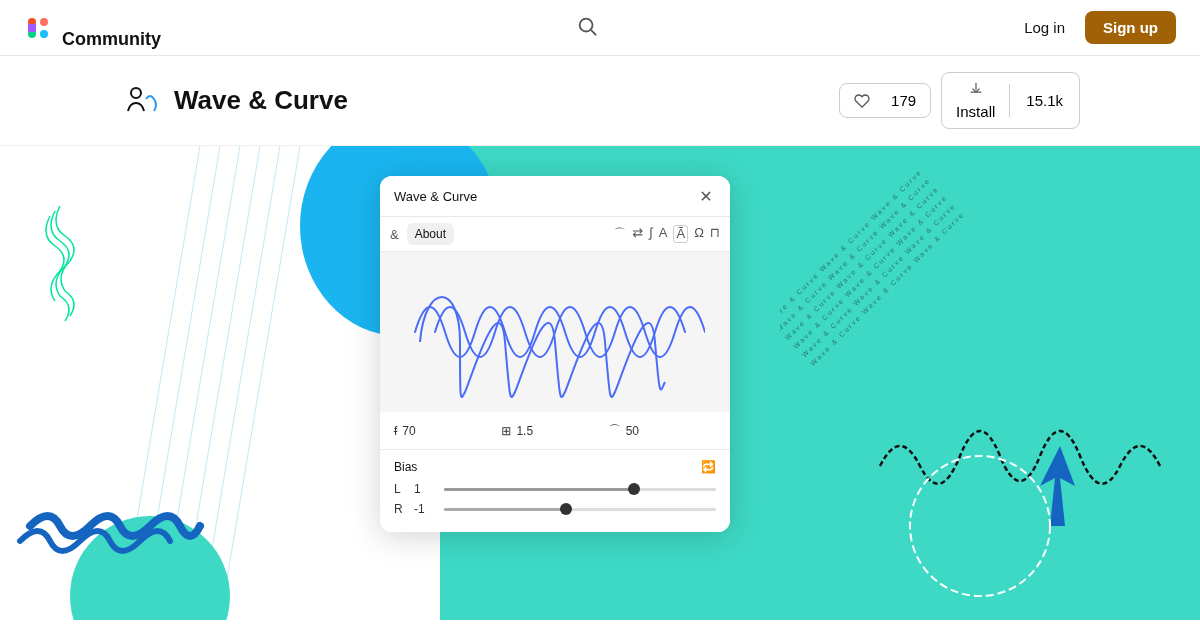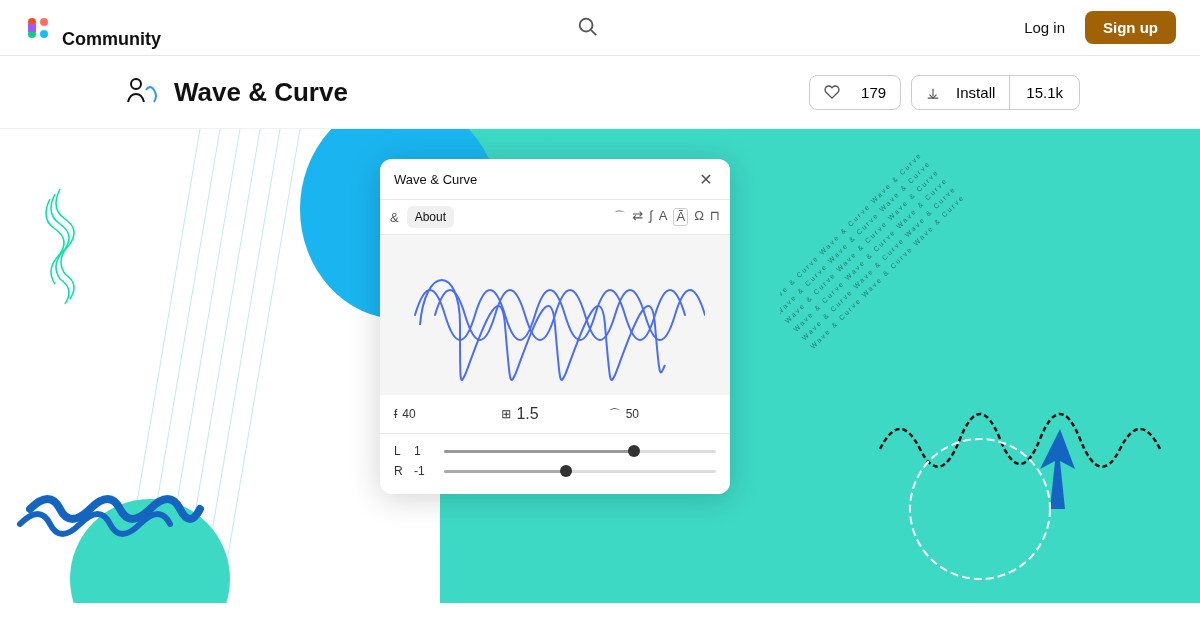--- a/index.html
+++ b/index.html
@@ -27,23 +27,23 @@
     .plugin-title-area { display: flex; align-items: center; gap: 14px; }
     .plugin-icon { width: 40px; height: 40px; }
     .plugin-name { font-size: 26px; font-weight: 700; color: #111; }
     .plugin-actions { display: flex; align-items: center; gap: 10px; }
     .btn-like {
       display: flex; align-items: center; gap: 21px;
       border: 1.5px solid #ccc; border-radius: 8px;
       background: none; cursor: pointer; padding: 8px 14px; font-size: 15px; font-weight: 500;
     }
     .btn-install-main {
-      display: flex; align-items: flex-end; gap: 16px;
+      display: flex; align-items: center; gap: 8px;
       padding: 8px 14px; border-right: 1.5px solid #ccc;
-      background: none; border: none; cursor: pointer; font-size: 15px; font-weight: 500;
+      background: none; border: none; cursor: pointer; font-size: 15px; font-weight: 500; flex-direction: column;
     }
     .install-wrapper {
       display: flex; align-items: center;
       border: 1.5px solid #ccc; border-radius: 8px; overflow: hidden;
     }
 
     
     .main-content {
       position: relative; width: 1200px; height: 474px; overflow: hidden;
       background: #fff;
@@ -266,33 +266,37 @@
         <path d="M10 70 Q25 20 40 70 Q55 120 70 70 Q85 20 100 70 Q115 120 130 70 Q145 20 160 70 Q175 120 190 70 Q205 20 220 70 Q235 120 250 70 Q265 20 280 70" stroke="#4A6CF7" stroke-width="2" fill="none" stroke-linecap="round"></path>
         <path d="M10 70 Q25 20 40 70 Q55 120 70 70 Q85 20 100 70 Q115 120 130 70 Q145 20 160 70 Q175 120 190 70 Q205 20 220 70 Q235 120 250 70 Q265 20 280 70" stroke="#4A6CF7" stroke-width="2" fill="none" stroke-linecap="round" transform="translate(20, 0)"></path>
 
         <path d="M15 80 C20 20, 55 20, 55 80 C55 140, 55 140, 60 130 M60 130 C65 120, 95 20, 100 80 C105 140, 105 140, 110 130 M110 130 C115 120, 145 20, 150 80 C155 140, 155 140, 160 130 M160 130 C165 120, 195 20, 200 80 C205 140, 205 140, 210 130 M210 130 C215 120, 245 20, 250 80 C255 140, 255 130, 260 120" stroke="#4A6CF7" stroke-width="2" fill="none"></path>
       </svg>
     </div>
 
     <div class="controls-row">
       <div class="control-item">
         <span style="font-size:12px; color:#333;">ᵮ</span>
-        <span style="font-size:12px;">40</span>
+        <span style="font-size:12px;">70</span>
       </div>
       <div class="control-item">
         <span style="font-size:12px;">⊞</span>
-        <span style="font-size:16px;">1.5</span>
+        <span style="font-size:12px;">1.5</span>
       </div>
       <div class="control-item">
         <span style="font-size:12px;">⌒</span>
         <span style="font-size:12px;">50</span>
       </div>
     </div>
 
     <div class="bias-section">
+      <div class="bias-header">
+        <span class="bias-title">Bias</span>
+        <span style="font-size:12px; color:#555;">🔁</span>
+      </div>
 
       <div class="bias-row">
         <span class="bias-label">L</span>
         <span class="bias-value">1</span>
         <div class="slider-track">
           <div class="slider-fill" style="width: 70%;"></div>
           <div class="slider-thumb" style="left: calc(70% - 6px);"></div>
         </div>
       </div>
 

